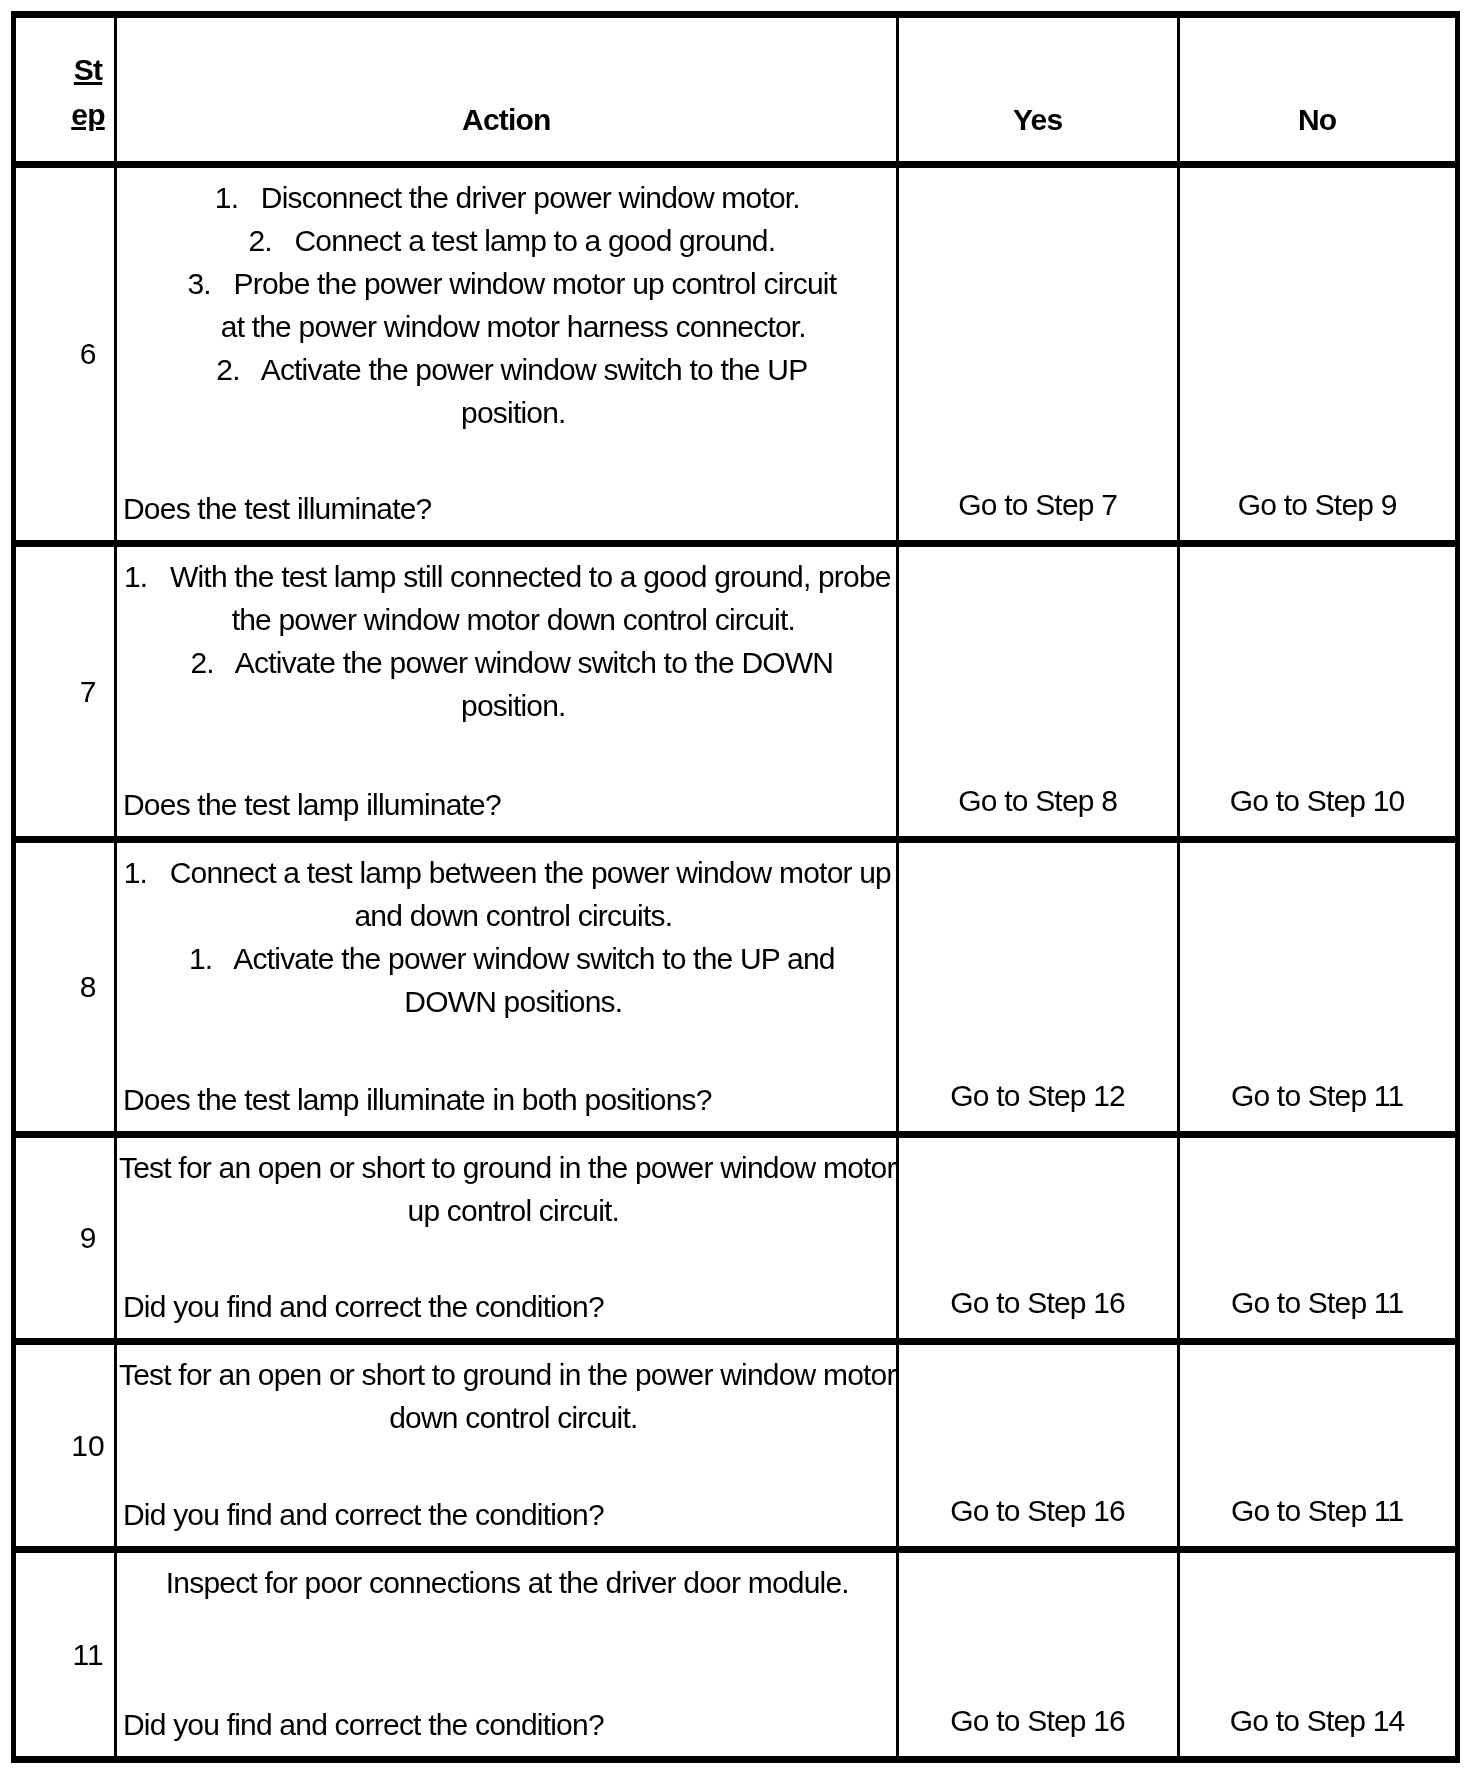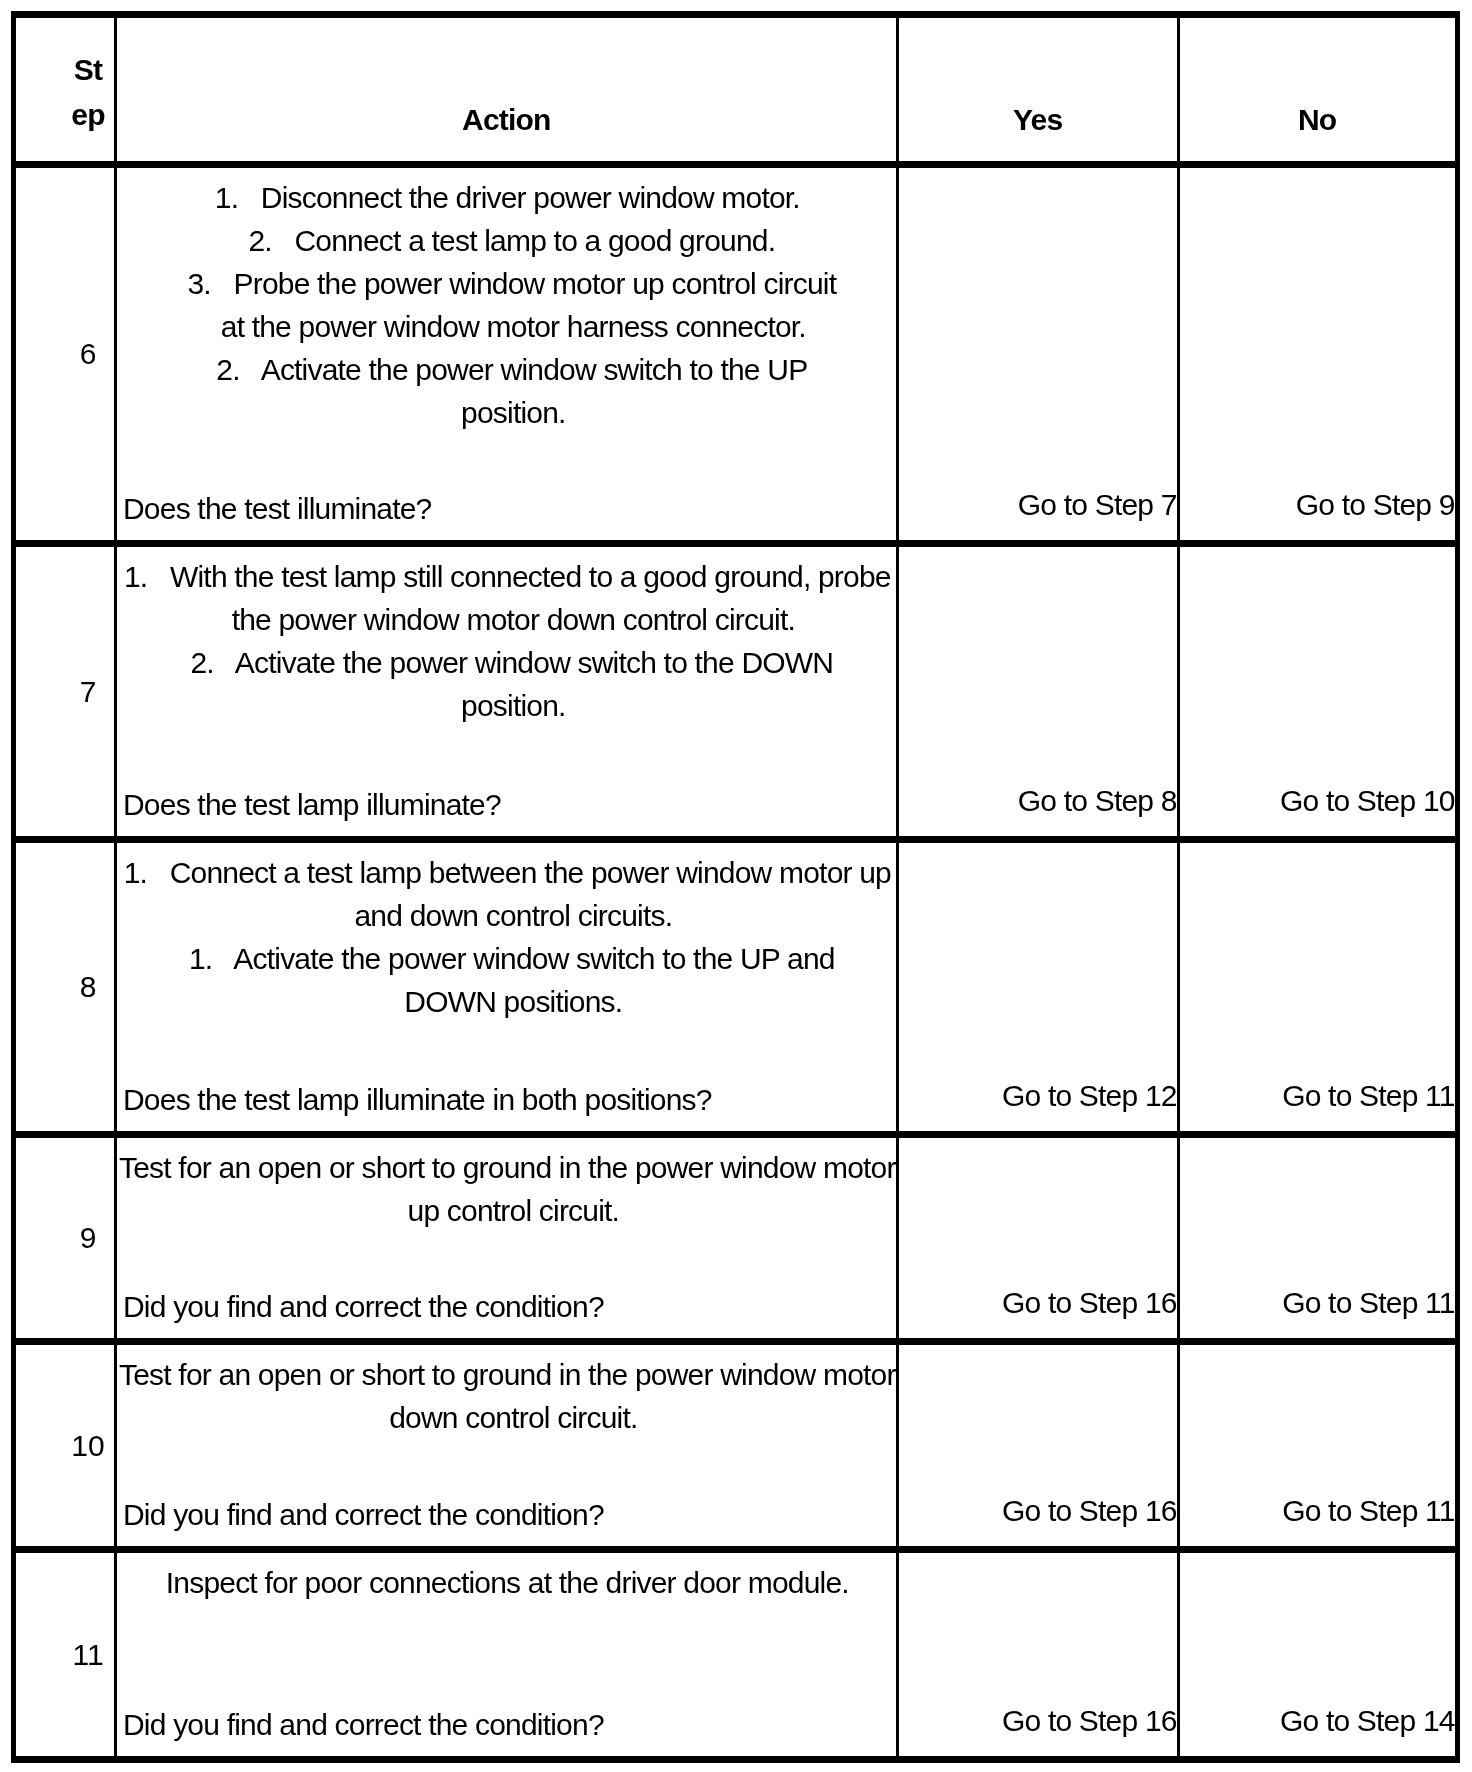--- a/index.html
+++ b/index.html
@@ -38,21 +38,21 @@
 
   thead tr { height: 150px; }
   th {
     font-weight: bold;
     font-size: 30px;
     text-align: center;
     vertical-align: bottom;
     padding-bottom: 24px;
   }
   th.h-step { padding-left: 46px; }
-  th.h-step .hline { line-height: 45px; }
+  th.h-step .hline { line-height: 45px; text-decoration: underline; }
 
   
   tr.r0 { height: 379px; }
   tr.r1 { height: 296px; }
   tr.r2 { height: 295px; }
   tr.r3 { height: 207px; }
   tr.r4 { height: 208px; }
   tr.r5 { height: 210px; }
 
   td.cell-step {
@@ -76,21 +76,21 @@
   .i2 { padding-left: 14px; }
   .question {
     position: absolute;
     left: 6px;
     bottom: 14px;
     white-space: pre;
     line-height: 34px;
   }
   td.cell-goto {
     vertical-align: bottom;
-    text-align: right;
+    text-align: center;
     padding-bottom: 18px;
   }
   .goto { white-space: pre; }
 </style>
 </head>
 <body>
 
 <div class="page">
   <table class="diag">
     <colgroup>

